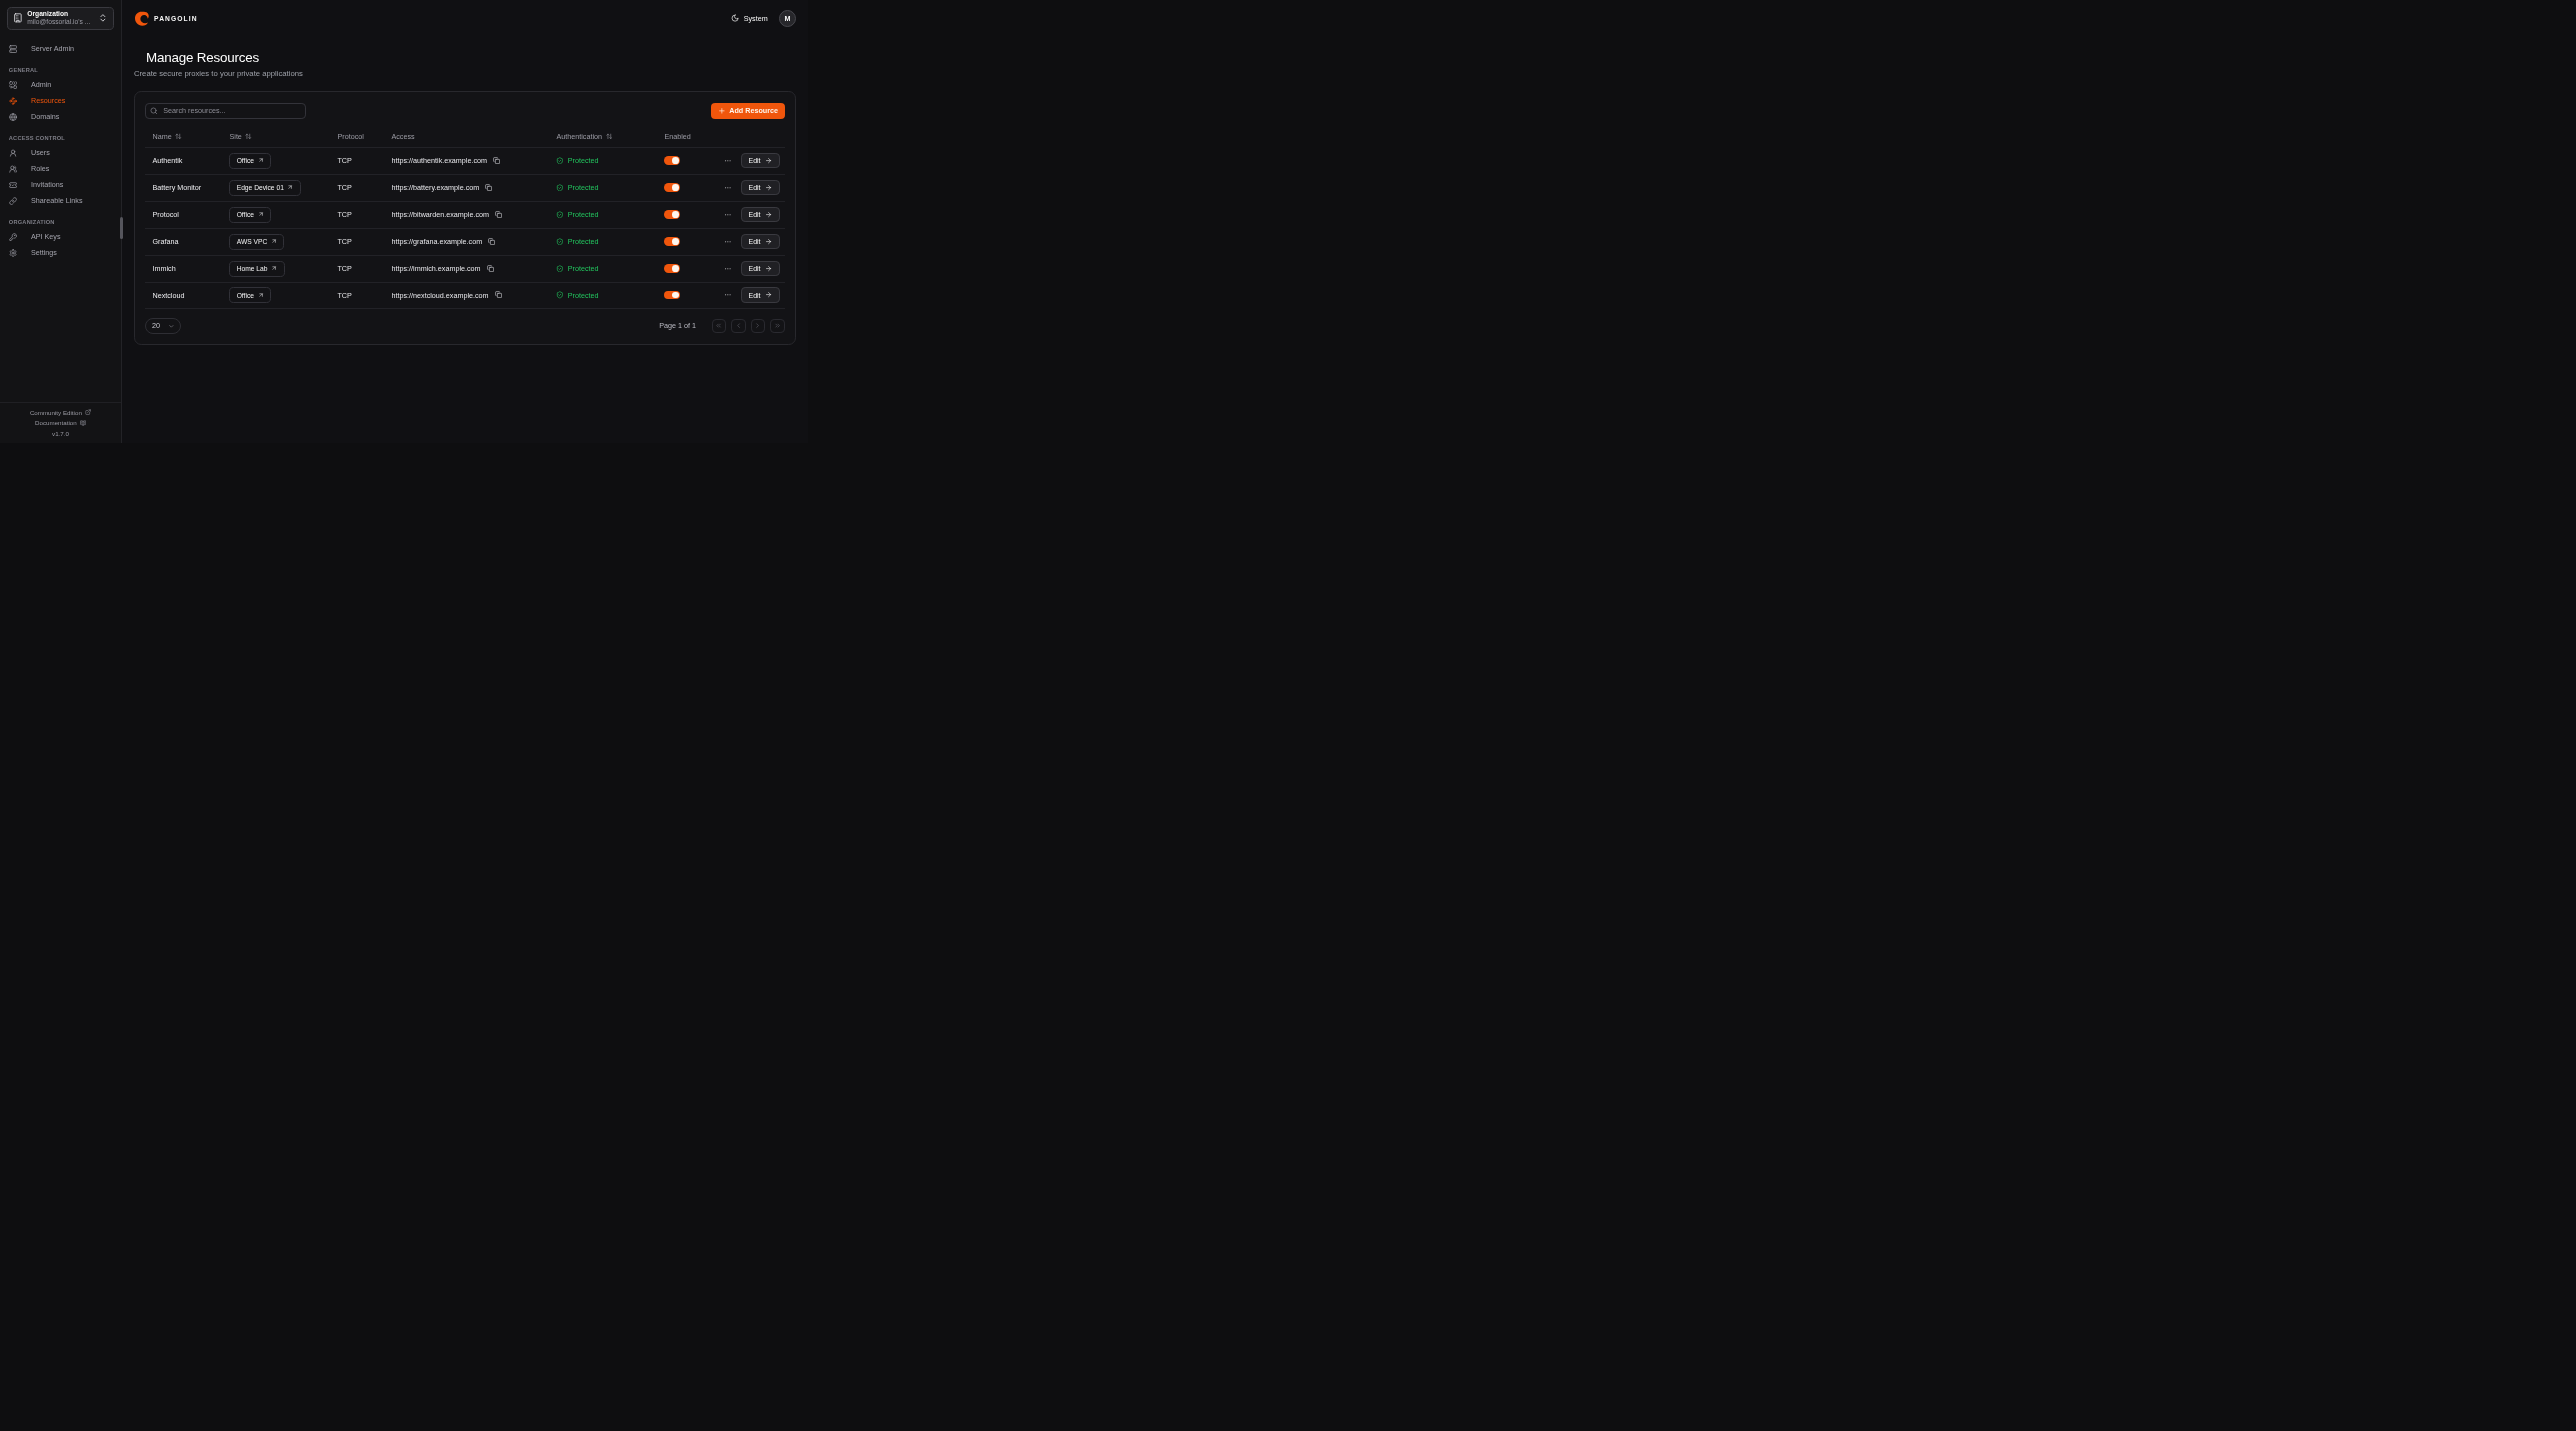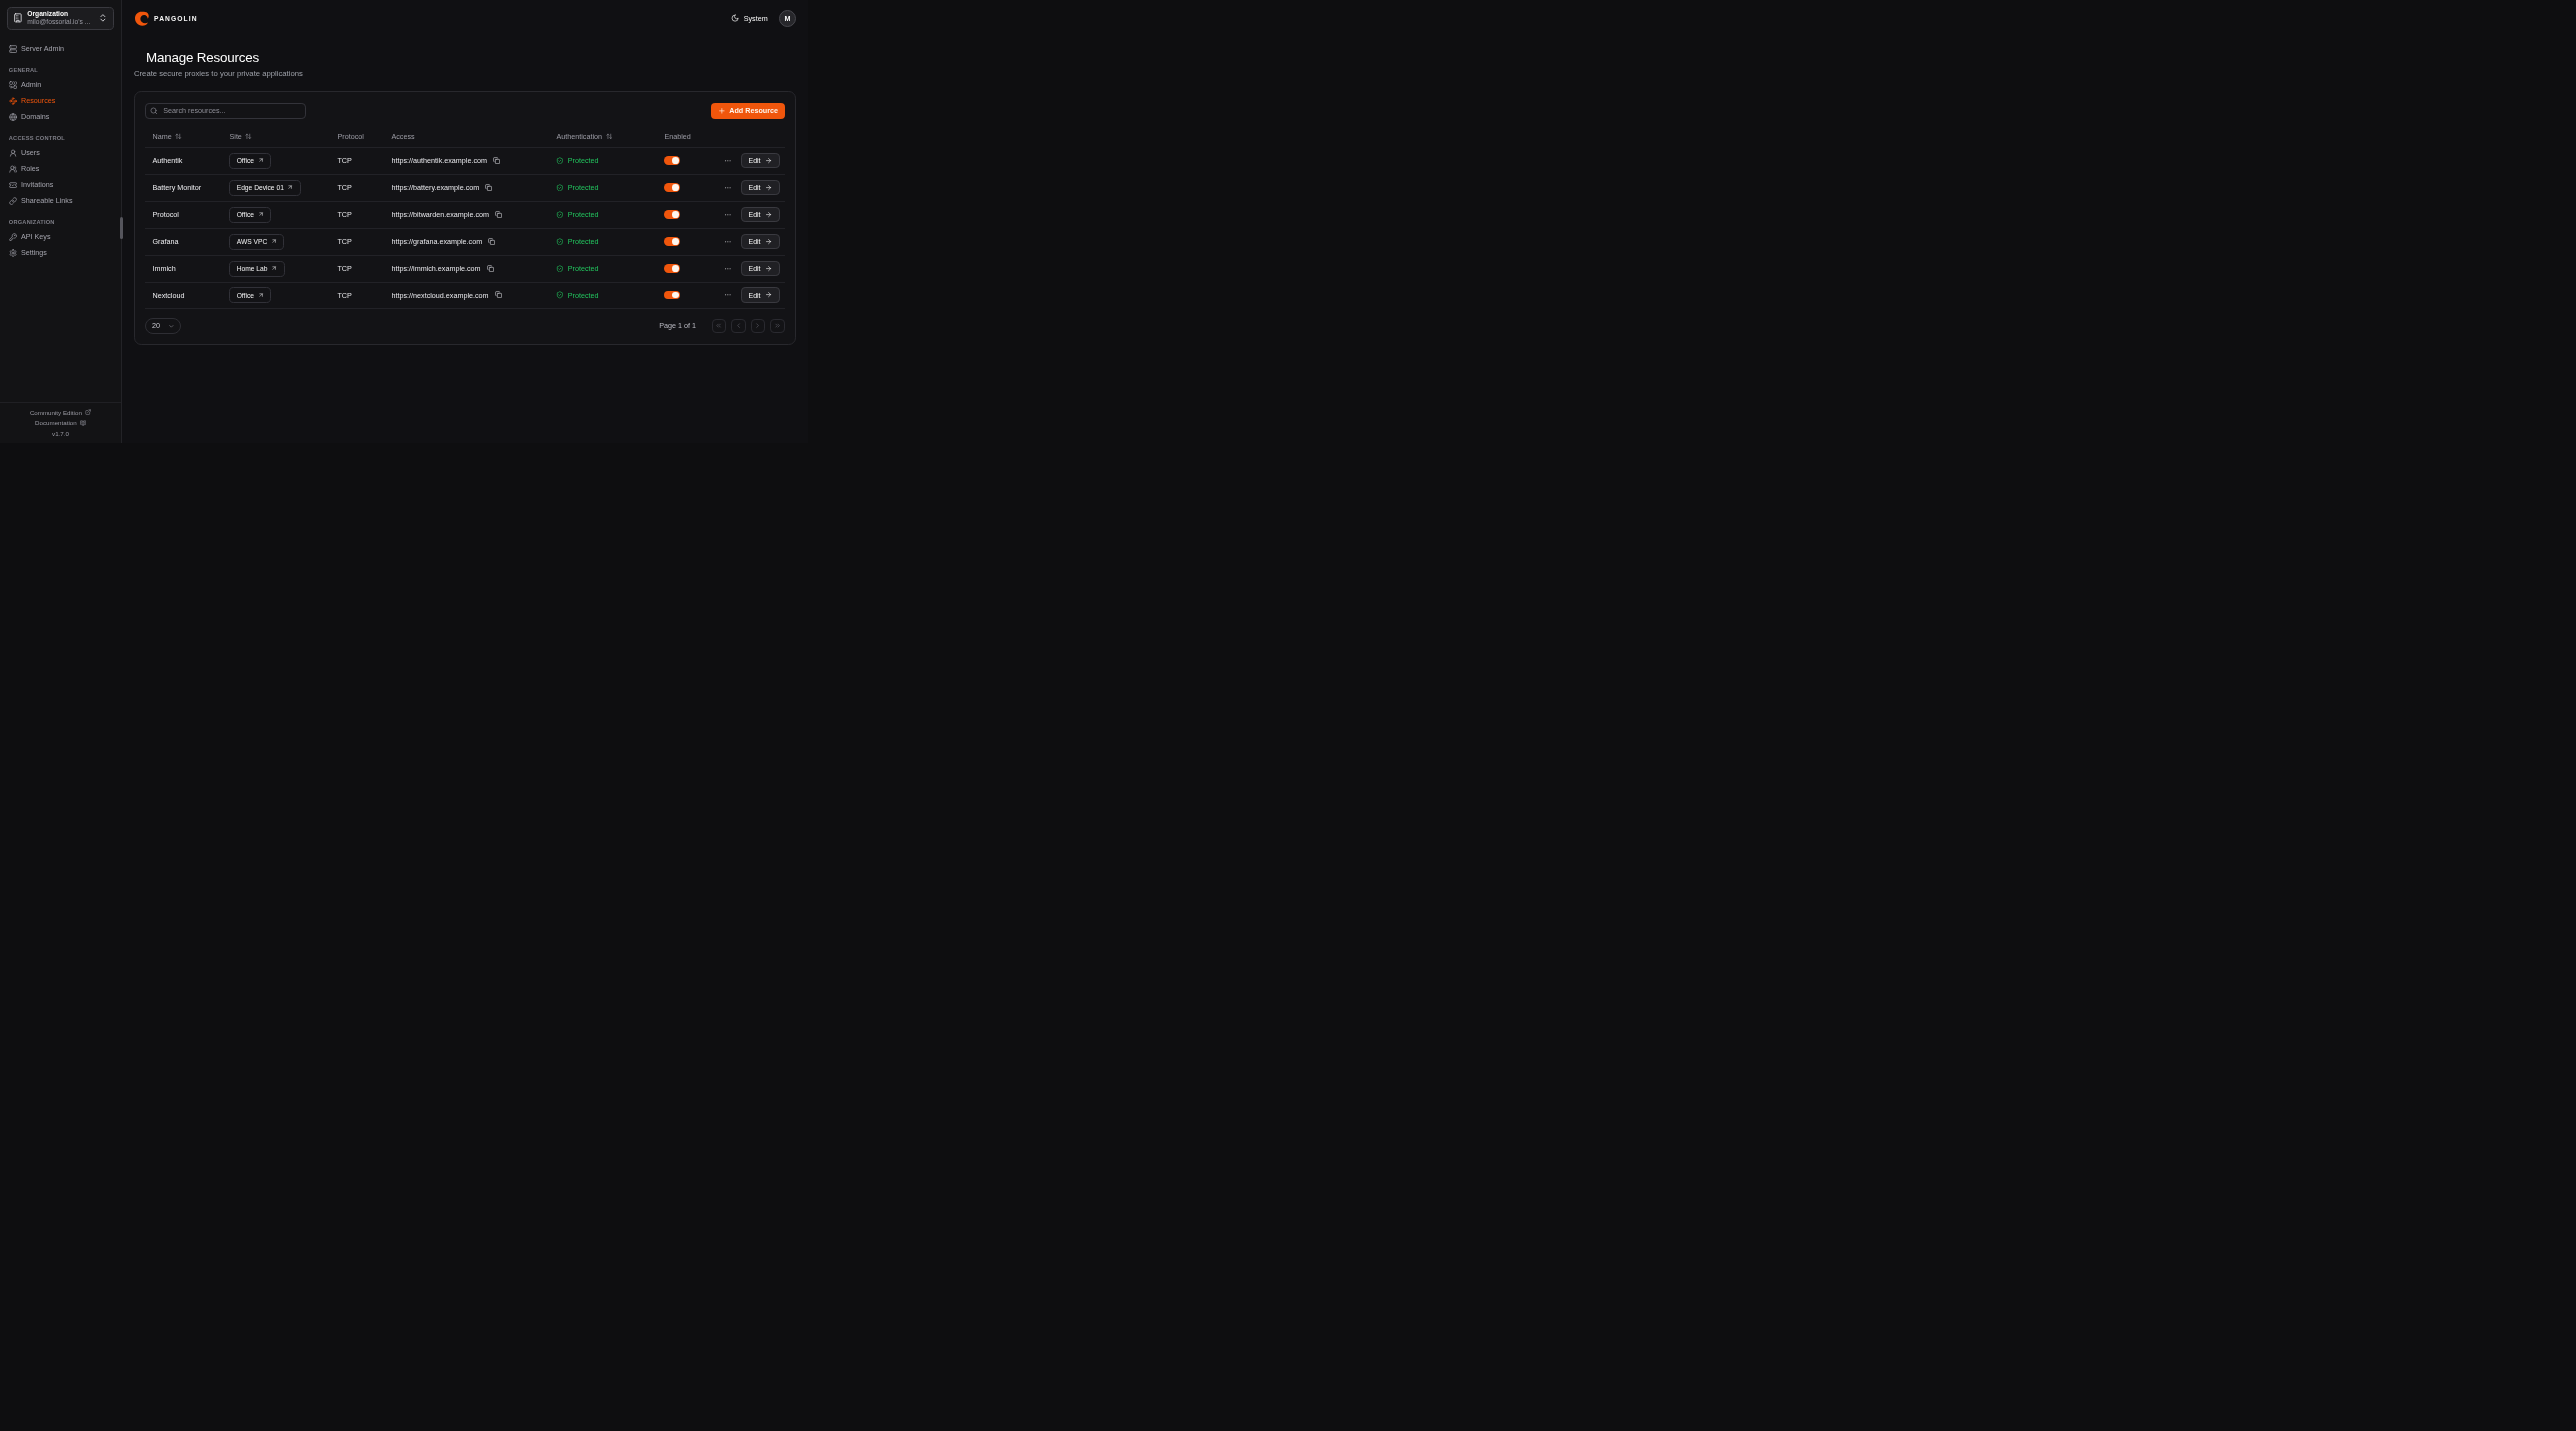--- a/index.html
+++ b/index.html
@@ -18,21 +18,21 @@
                    border-radius: 2.1px; background: #55555c; z-index: 5; }
   .org-select { margin: 6.7px 6.7px 0 6.7px; height: 23px; border: 0.5px solid #39393f; border-radius: 4.6px;
                 background: #1c1c1f; display: flex; align-items: center; gap: 4.6px; padding: 0 5.2px; cursor: pointer; }
   .org-select .ic { width: 9.8px; height: 9.8px; color: #e8e8ec; }
   .org-texts { flex: 1; min-width: 0; line-height: 1.25; }
   .org-label { font-size: 6.7px; font-weight: 700; color: #fafafa; }
   .org-value { font-size: 6.7px; color: #9c9ca5; white-space: nowrap; overflow: hidden; }
   .org-chevrons { color: #8a8a92; width: 7.7px; height: 7.7px; }
 
   .nav { padding: 11.3px 6.2px 0 6.2px; }
-  .nav-item { display: flex; align-items: center; gap: 4px; height: 16px; padding: 0 2.6px;
+  .nav-item { display: flex; align-items: center; gap: 14px; height: 16px; padding: 0 2.6px;
               color: #a4a4ad; font-size: 7.2px; border-radius: 3.6px; cursor: pointer; }
   .nav-item .ic { color: #a4a4ad; }
   .nav-item.active, .nav-item.active .ic { color: #f0560c; }
   .nav-heading { font-size: 5.7px; font-weight: 700; letter-spacing: 0.2px; color: #7d7d86;
                  padding: 0 2.6px; margin: 10.3px 0 3.6px 0; }
 
   .sidebar-footer { margin-top: auto; border-top: 0.5px solid #202024; padding: 5.7px 0 6.2px 0;
                     display: flex; flex-direction: column; align-items: center; gap: 3.6px; }
   .foot-link { display: inline-flex; align-items: center; gap: 3.1px; font-size: 6.2px; color: #9a9aa3; cursor: pointer; }
   .foot-link .ic { width: 6.2px; height: 6.2px; }

